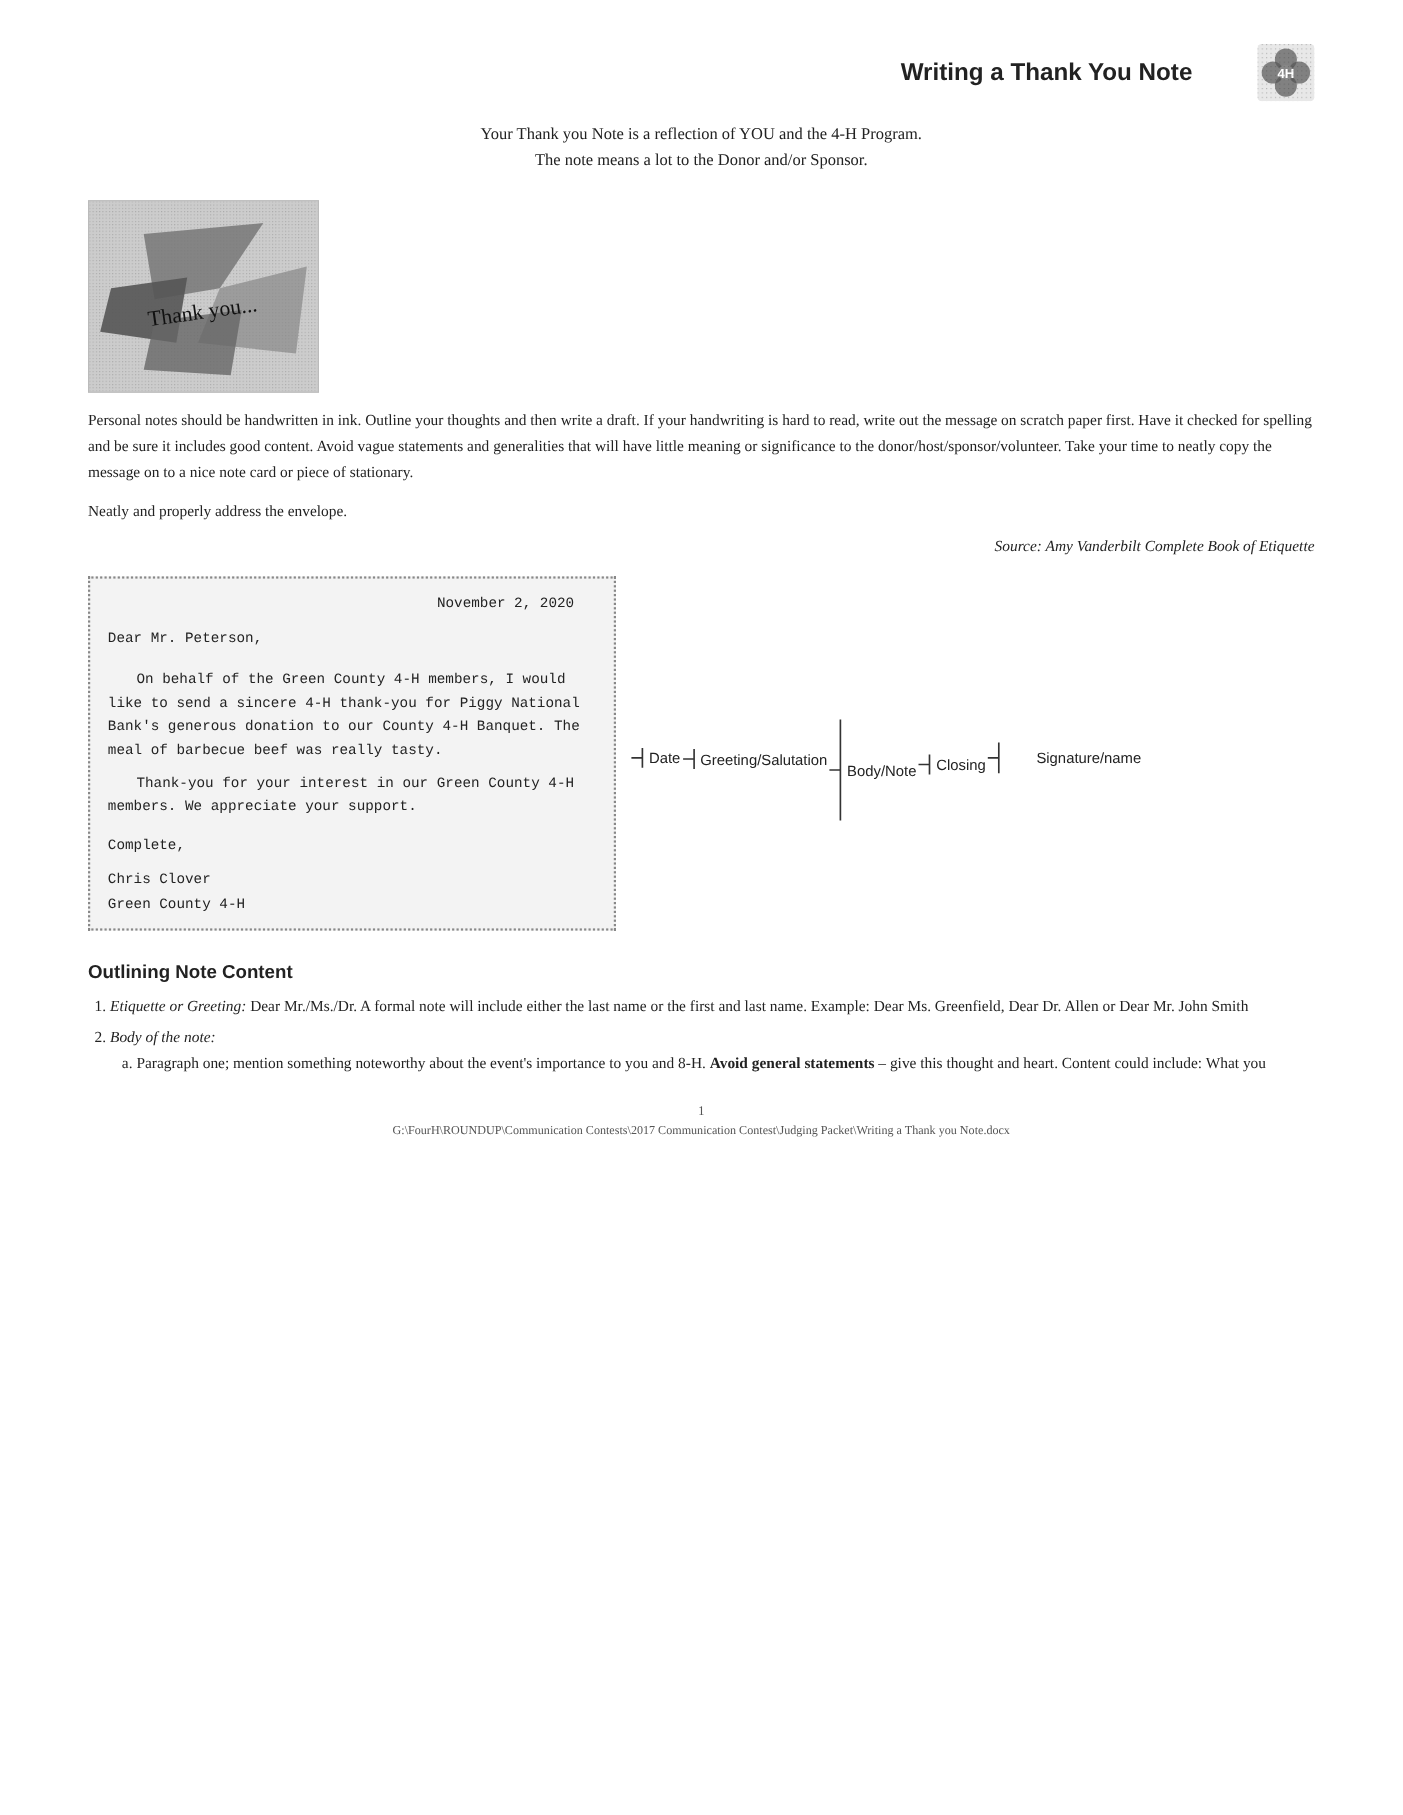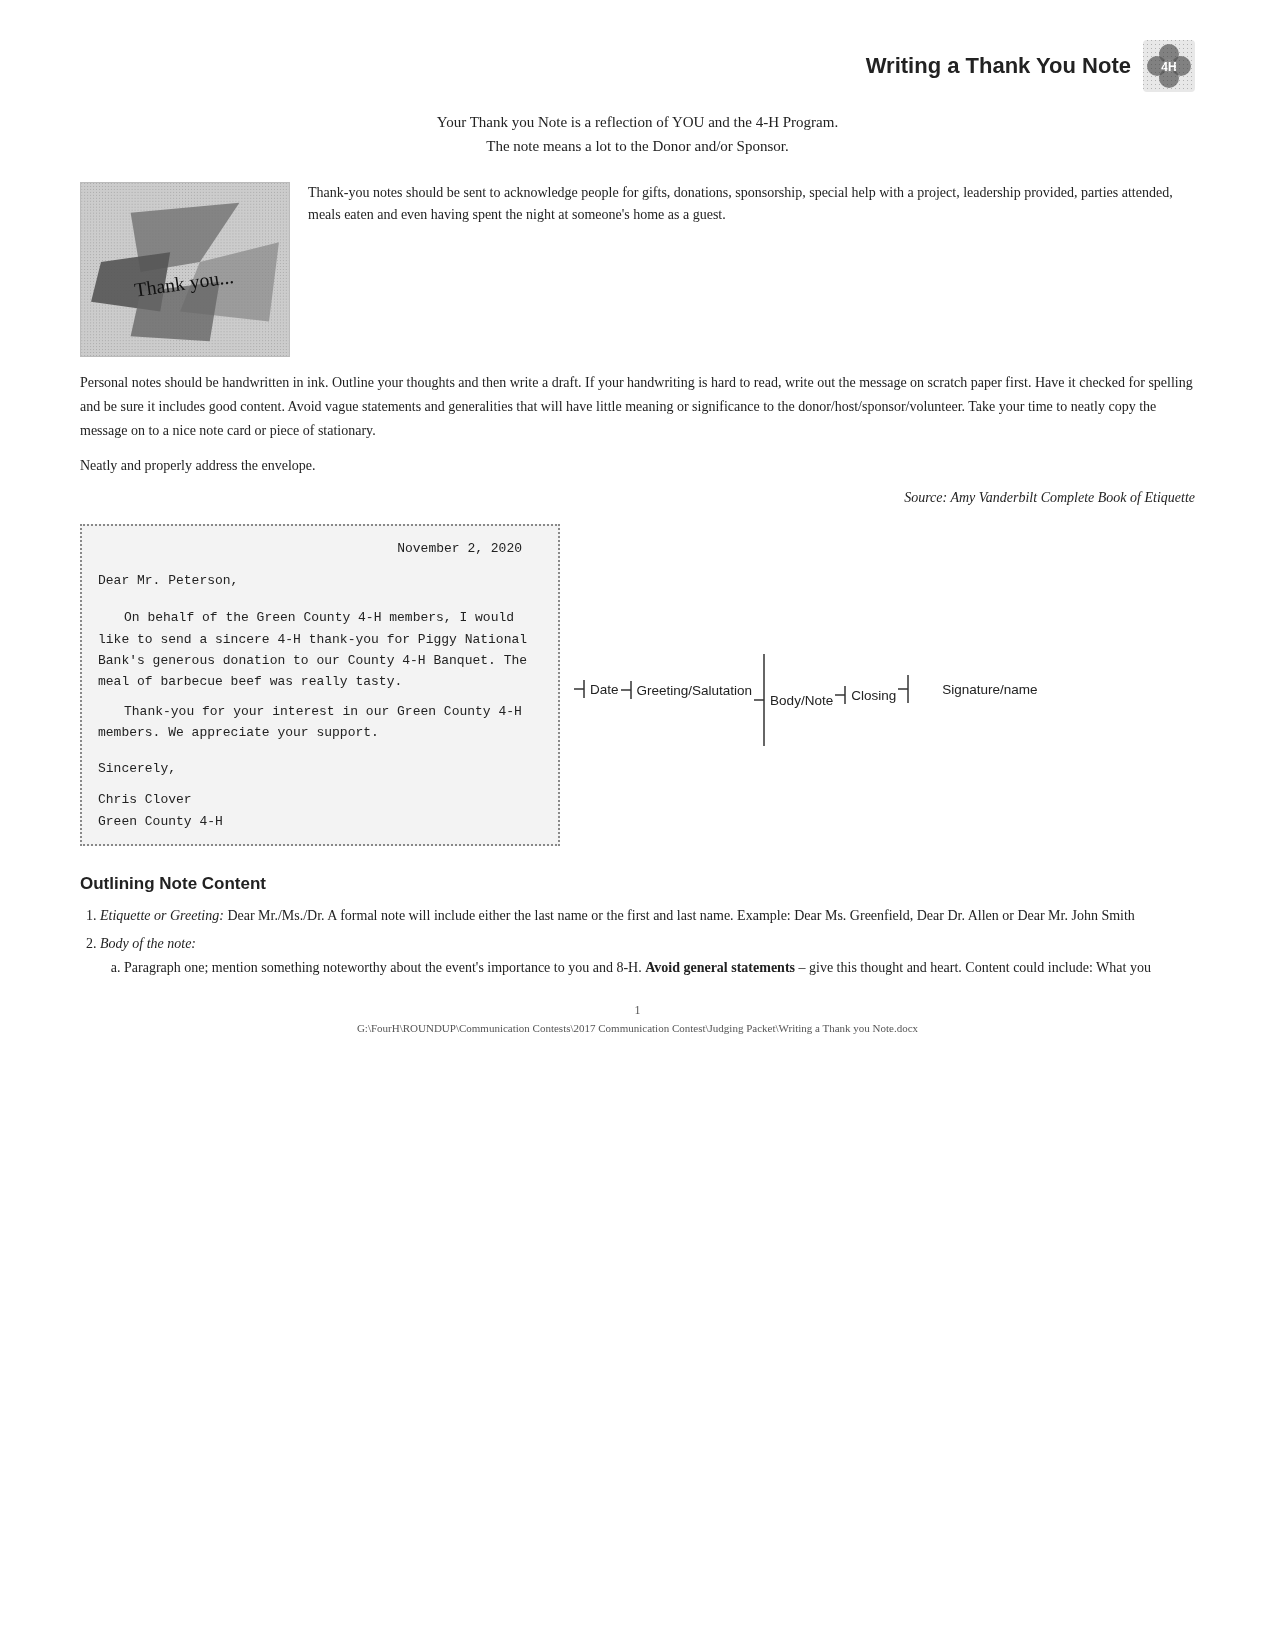--- a/index.html
+++ b/index.html
@@ -12,20 +12,21 @@
       min-height: 1650px;
       padding: 40px 80px 60px 80px;
     }
 
     
     .header {
       display: flex;
       justify-content: flex-end;
       align-items: center;
       margin-bottom: 18px;
+      gap: 47px;
     }
     .header-title {
       font-size: 22px;
       font-weight: bold;
       font-family: Arial, sans-serif;
       margin-right: 12px;
     }
     .logo-icon {
       width: 52px;
       height: 52px;
@@ -202,23 +203,20 @@
 
       <polygon points="50,30 160,20 120,80 60,90" fill="#777" opacity="0.85"></polygon>
       <polygon points="20,80 90,70 80,130 10,120" fill="#555" opacity="0.9"></polygon>
       <polygon points="120,80 200,60 190,140 100,130" fill="#888" opacity="0.7"></polygon>
       <polygon points="60,110 140,100 130,160 50,155" fill="#666" opacity="0.8"></polygon>
 
       <text x="55" y="115" font-family="'Brush Script MT', cursive, serif" font-size="20" fill="#111" transform="rotate(-8, 55, 115)">Thank you...</text>
     </svg>
   </div>
 
-  <div class="intro-text">
-    <p>Thank-you notes should be sent to acknowledge people for gifts, donations, sponsorship, special help with a project, leadership provided, parties attended, meals eaten and even having spent the night at someone's home as a guest.</p>
-  </div>
 </div>
 
 <div class="body-text">
   <span>Personal notes should be handwritten in ink. Outline your thoughts and then write a draft.  If your handwriting is hard to read, write out the message on scratch paper first.  Have it checked for spelling and be sure it includes good content.  Avoid vague statements and generalities that will have little meaning or significance to the donor/host/sponsor/volunteer. Take your time to neatly copy the message on to a nice note card or piece of stationary.</span>
 </div>
 
 <div class="body-text">
   <span>Neatly and properly address the envelope.</span>
 </div>
 
@@ -234,21 +232,21 @@
     <div class="letter-section-salutation">
       <div>Dear Mr. Peterson,</div>
     </div>
 
     <div class="letter-section-body">
       <div style="text-indent:2em; margin-bottom:8px;">On behalf of the Green County 4-H members, I would like to send a sincere 4-H thank-you for Piggy National Bank's generous donation to our County 4-H Banquet.  The meal of barbecue beef was really tasty.</div>
       <div style="text-indent:2em;">Thank-you for your interest in our Green County 4-H members.  We appreciate your support.</div>
     </div>
 
     <div class="letter-section-closing">
-      <div>Sincerely,</div>
+      <div>Complete,</div>
     </div>
 
     <div class="letter-section-sig">
       <div>Chris Clover</div>
       <div>Green County 4-H</div>
     </div>
   </div>
 
   <div class="side-labels">
 

